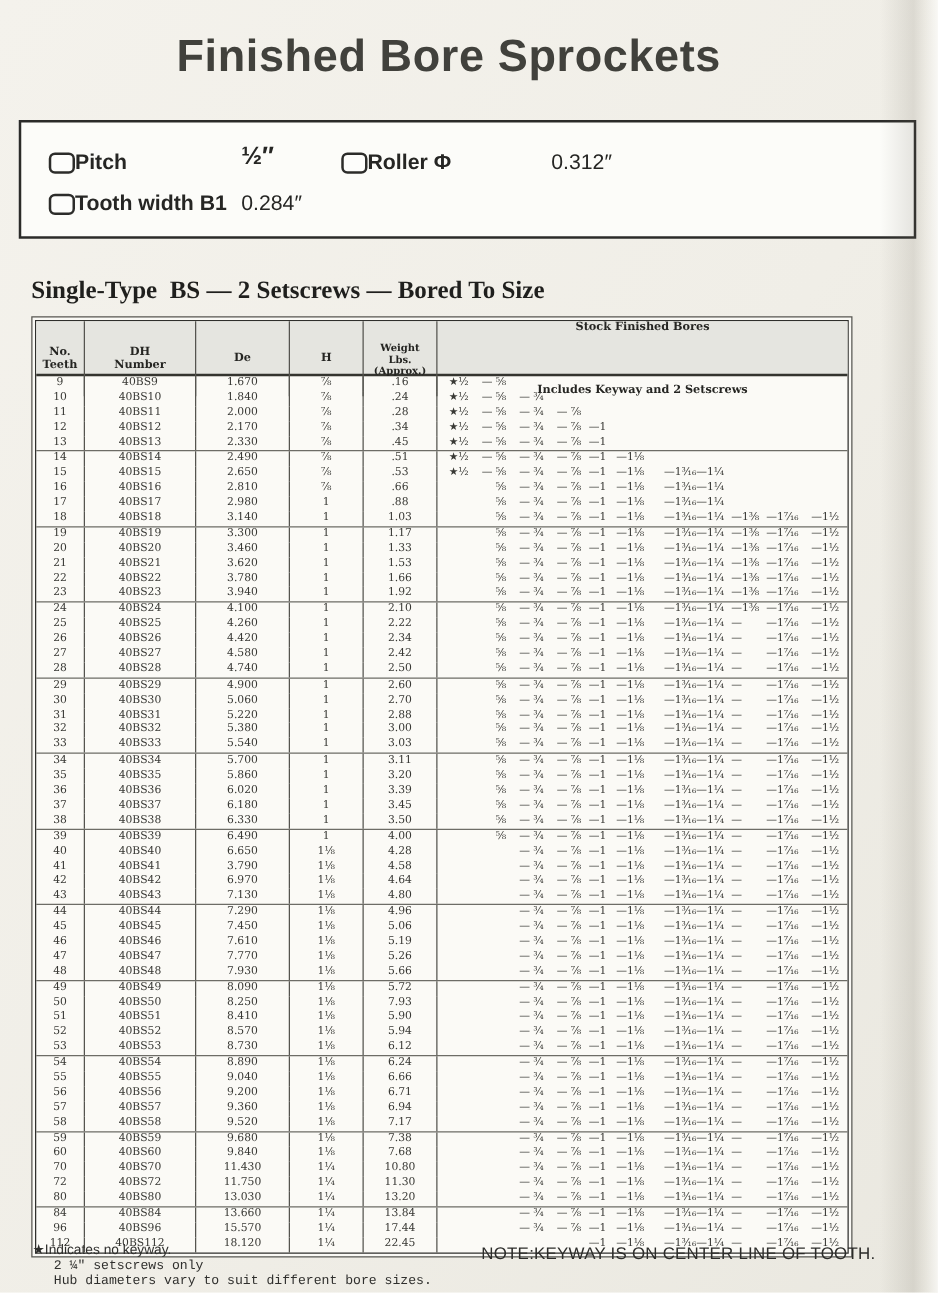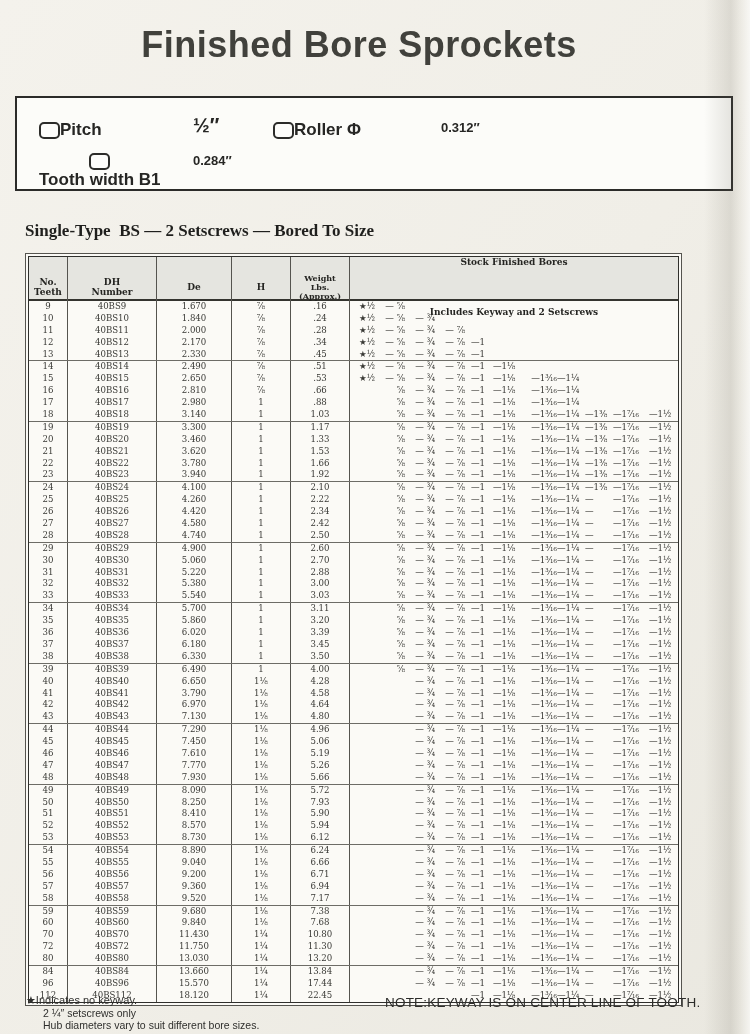--- a/index.html
+++ b/index.html
@@ -16,25 +16,25 @@
   .title{position:absolute;top:24px;left:0;width:718px;text-align:center;
     font-family:"Liberation Sans",sans-serif;font-weight:bold;font-size:36px;
     letter-spacing:0.5px;color:#41413c;}
   
   .spec-box{position:absolute;top:96px;left:15px;width:714px;height:91px;
     background:#fcfcf9;border:2px solid #2b2b29;}
   .spec-item{position:absolute;display:flex;align-items:center;}
   .cb{display:inline-block;width:17px;height:13px;border:2px solid #2c2c2a;
     border-radius:5px;background:#fdfdfb;}
   .spec-label{font-weight:bold;font-size:17px;color:#262624;margin-left:0;white-space:pre;}
-  .spec-value{font-weight:bold;font-size:13px;color:#262624;white-space:pre;}
+  .spec-value{font-weight:normal;font-size:17px;color:#262624;white-space:pre;}
   .pitch-val{font-size:20px;font-weight:bold;}
   
   .section-title{position:absolute;top:221px;left:25px;
-    font-family:"Liberation Serif",serif;font-weight:bold;font-size:17px;
+    font-family:"Liberation Serif",serif;font-weight:bold;font-size:20px;
     color:#1f1f1d;white-space:pre;}
   
   .table-outer{position:absolute;top:253px;left:25px;width:657px;
     border:1px solid #55544f;padding:2px;background:#faf9f5;box-sizing:border-box;}
   .table-inner{border:1.5px solid #2f2f2c;background:#fbfaf6;}
   .thead{display:grid;grid-template-columns:39px 89px 75px 59px 59px 1fr;
     background:#e5e5e0;border-bottom:2px solid #34342f;height:42px;}
   .th{border-right:1px solid #55544f;display:flex;flex-direction:column;
     align-items:center;justify-content:center;text-align:center;
     font-family:"DejaVu Serif","Liberation Serif",serif;font-weight:bold;
@@ -56,21 +56,21 @@
   .bslot-3{width:30px;text-align:right;padding-right:6px;}
   .bslot-4{width:22px;text-align:left;}
   .bslot-5{width:28px;text-align:left;}
   .bslot-6{width:36px;text-align:right;}
   .bslot-7{width:28px;text-align:left;}
   .bslot-8{width:28px;text-align:left;}
   .bslot-9{width:36px;text-align:left;}
   .bslot-10{width:28px;text-align:left;}
   
   .foot-left{position:absolute;top:994px;left:26px;font-size:11px;color:#2f2f2d;line-height:12.5px;}
-  .foot-left .indent{margin-left:17px;font-size:10.5px;}
+  .foot-left .indent{margin-left:17px;font-size:10.5px;font-family:Liberation Mono, monospace;}
   .foot-right{position:absolute;top:995px;left:385px;font-size:13.5px;
     letter-spacing:0.2px;color:#2c2c2a;white-space:pre;}
 </style>
 </head>
 <body>
 
 <div class="page">
 
   <div class="title">Finished Bore Sprockets</div>
 
@@ -82,21 +82,21 @@
     <div class="spec-item" style="left:176px;top:16px;">
       <span class="spec-value pitch-val">½″</span>
     </div>
     <div class="spec-item" style="left:256px;top:22px;">
       <span class="cb"></span>
       <span class="spec-label">Roller Φ</span>
     </div>
     <div class="spec-item" style="left:424px;top:22px;">
       <span class="spec-value">0.312″</span>
     </div>
-    <div class="spec-item" style="left:22px;top:55px;flex-direction:column;">
+    <div class="spec-item" style="left:22px;top:55px;">
       <span class="cb"></span>
       <span class="spec-label">Tooth width B1</span>
     </div>
     <div class="spec-item" style="left:176px;top:55px;">
       <span class="spec-value">0.284″</span>
     </div>
   </div>
 
   <div class="section-title">Single-Type  BS — 2 Setscrews — Bored To Size</div>
 

